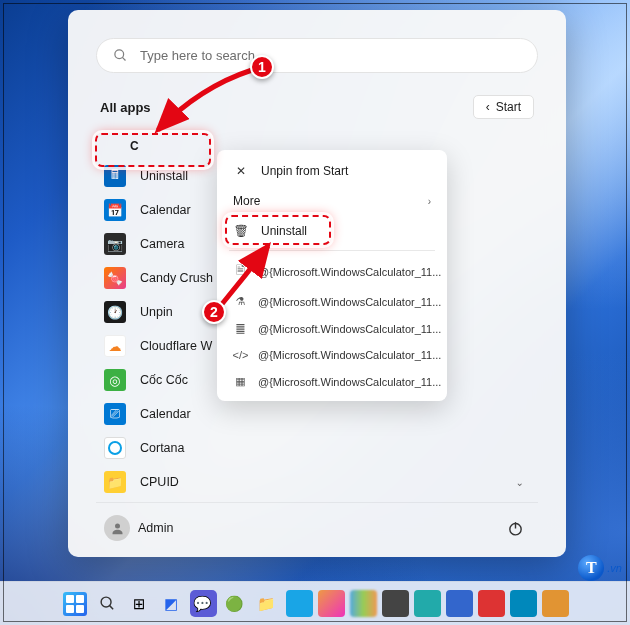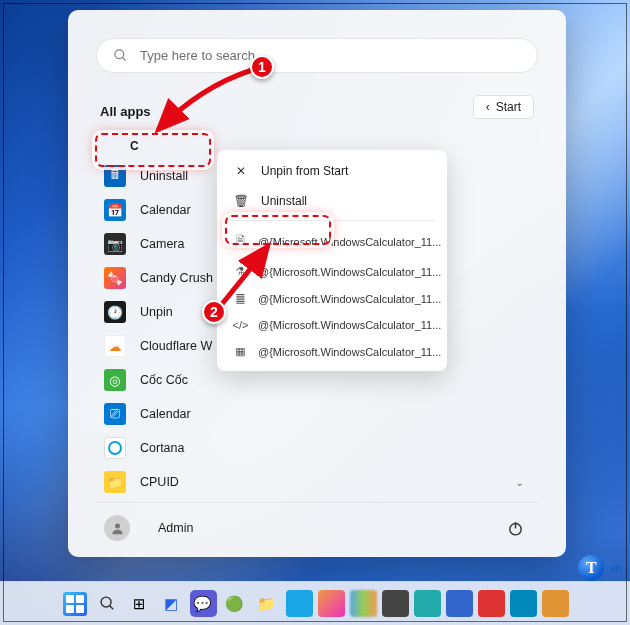--- a/index.html
+++ b/index.html
@@ -20,21 +20,21 @@
   background: rgba(248,248,248,.96); backdrop-filter: blur(20px);
   border-radius: 10px; box-shadow: 0 10px 40px rgba(0,0,0,.3);
   padding: 28px 28px 14px 28px; display: flex; flex-direction: column;
 }
 .search-box {
   display: flex; align-items: center; gap: 12px;
   background: #fff; border: 1px solid #e3e3e3; border-radius: 18px;
   padding: 9px 16px; color: #6e6e6e; font-size: 13px;
 }
 .search-box svg { width: 15px; height: 15px; stroke: #808080; fill: none; stroke-width: 2; }
-.head-row { display: flex; justify-content: space-between; align-items: flex-end; margin: 22px 4px 10px 4px; }
+.head-row { display: flex; justify-content: space-between; align-items: center; margin: 22px 4px 10px 4px; }
 .head-row h3 { font-size: 13px; font-weight: 600; color: #1a1a1a; }
 .back-btn {
   display: flex; align-items: center; gap: 6px; font-size: 12px; color: #1a1a1a;
   background: #fff; border: 1px solid #e0e0e0; border-radius: 5px; padding: 4px 12px; cursor: pointer;
 }
 .apps-list { flex: 1; overflow: hidden; margin-left: 2px; }
 .letter-hdr { font-size: 12px; font-weight: 600; color: #1a1a1a; padding: 10px 0 6px 32px; }
 .app-item {
   display: flex; align-items: center; gap: 14px; padding: 6px 6px; border-radius: 5px;
   font-size: 12.5px; color: #1a1a1a; cursor: pointer; position: relative;
@@ -69,21 +69,21 @@
 .ctx-item { display: flex; align-items: center; gap: 12px; padding: 8px 10px; border-radius: 4px; cursor: pointer; }
 .ctx-item .cicon { width: 16px; display:flex; justify-content:center; color:#333; }
 .ctx-item.more { justify-content: space-between; }
 .ctx-sep { height: 1px; background: #e8e8e8; margin: 4px 6px; }
 .ctx-related { display: flex; align-items: center; gap: 10px; padding: 7px 10px; font-size: 11px; color: #333; cursor:pointer; white-space:nowrap; overflow:hidden; text-overflow:ellipsis;}
 .ctx-related .ricon { width:15px; display:flex; justify-content:center; color:#555; flex-shrink:0;}
 .footer-row {
   display: flex; justify-content: space-between; align-items: center;
   padding: 10px 8px 0 8px; border-top: 1px solid rgba(0,0,0,.06); margin-top: 4px;
 }
-.user-chip { display: flex; align-items: center; gap: 28px; font-size: 12.5px; color: #1a1a1a; cursor:pointer;}
+.user-chip { display: flex; align-items: center; gap: 8px; font-size: 12.5px; color: #1a1a1a; cursor:pointer;}
 .avatar {
   width: 26px; height: 26px; border-radius: 50%; background: #d0d0d0;
   display:flex; align-items:center; justify-content:center; color:#666;
 }
 .power-btn { width:30px; height:30px; display:flex; align-items:center; justify-content:center; border-radius:5px; cursor:pointer; color:#333;}
 .callout {
   position: absolute; width: 24px; height: 24px; border-radius: 50%; background: #e30613;
   border: 2.5px solid #fff; color:#fff; font-weight:700; font-size:14px;
   display:flex; align-items:center; justify-content:center; box-shadow:0 2px 5px rgba(0,0,0,.35);
   z-index: 60;
@@ -200,20 +200,24 @@
           <line x1="12" y1="3" x2="12" y2="12"></line>
         </svg>
     </div>
   </div>
 </div>
 
 <div class="context-menu">
   <div class="ctx-item">
     <span class="cicon">✕</span>
     <span>Unpin from Start</span>
+  </div>
+  <div class="ctx-item more">
+    <span>More</span>
+    <span style="color:#666;font-size:10px">›</span>
   </div>
   <div class="ctx-item">
     <span class="cicon">🗑</span>
     <span>Uninstall</span>
   </div>
   <div class="ctx-sep"></div>
   <div class="ctx-related">
       <span class="ricon">🗎</span>
       <span>@{Microsoft.WindowsCalculator_11...</span>
     </div>

